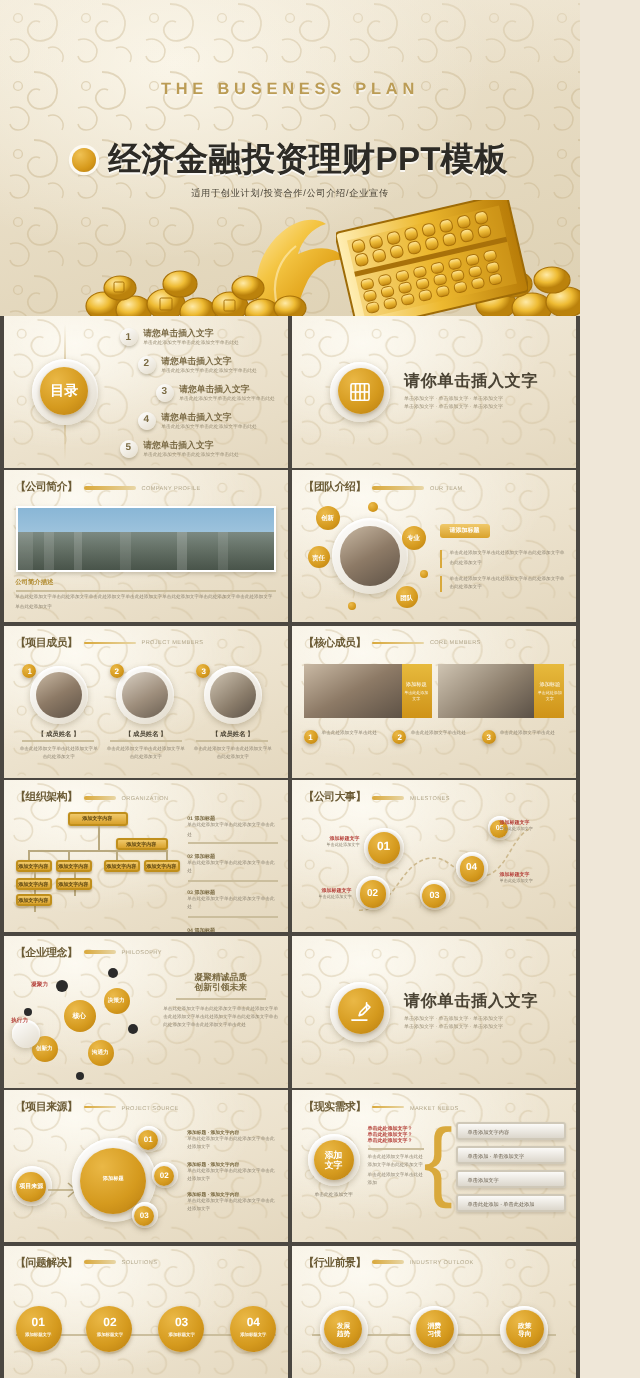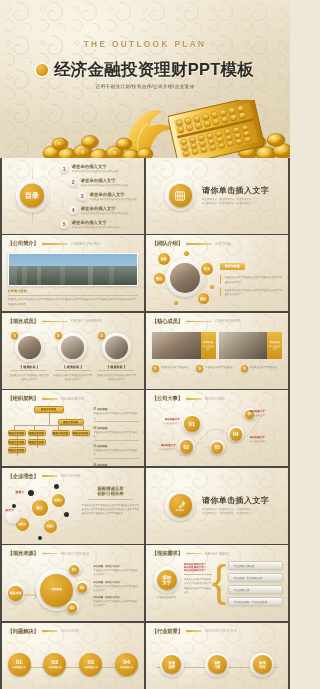--- a/index.html
+++ b/index.html
@@ -12,21 +12,21 @@
   .hero{position:relative;width:290px;height:158px;overflow:hidden;
         background:
           radial-gradient(ellipse at 30% 20%, rgba(255,252,242,.75), rgba(255,252,242,0) 55%),
           linear-gradient(165deg,#efe6d2 0%,#e8ddc5 45%,#ddd0b2 100%);}
   .damask{position:absolute;inset:0;opacity:.5}
   .hero-fade{position:absolute;left:0;right:0;top:0;height:100%;
      background:linear-gradient(180deg,rgba(247,241,228,.30) 0%,rgba(247,241,228,0) 30%);}
   .hero-text{position:absolute;left:0;right:0;top:40px;text-align:center;z-index:6}
   .eyebrow{font-size:8.2px;letter-spacing:2.4px;color:#bb9c55;font-weight:600;
      text-shadow:0 1px 0 rgba(255,255,255,.6)}
-  .titlewrap{display:flex;align-items:center;justify-content:center;gap:6px;margin-top:10px}
+  .titlewrap{display:flex;align-items:center;justify-content:center;gap:6px;margin-top:20px}
   .dot{width:12px;height:12px;border-radius:50%;flex:none;
      background:radial-gradient(circle at 33% 28%,#f0c254,#d79a1c 60%,#b47a0d);
      box-shadow:0 0 0 1.6px #fdfaf2,0 1px 2px rgba(80,55,10,.45)}
   .maintitle{font-size:16.5px;font-weight:700;color:#2d2b26;letter-spacing:.2px;
      text-shadow:0 1px 0 rgba(255,255,255,.75)}
   .subtitle{margin-top:3px;font-size:4.6px;color:#4a4438;letter-spacing:.35px}
 
   
   .ribbon{position:absolute;left:115px;top:96px;width:62px;height:62px;z-index:3}
   .abacus{position:absolute;left:168px;top:100px;width:96px;height:62px;z-index:4}
@@ -140,21 +140,21 @@
           <path d="M5 20 C11 18 16 23 14 28 C12 32 6 32 5 28" fill="none" stroke="#cbb891" stroke-width=".8"></path>
           <path d="M24 24 C29 22 33 27 31 31" fill="none" stroke="#cbb891" stroke-width=".7"></path>
           <circle cx="9" cy="9" r="2.2" fill="none" stroke="#cbb891" stroke-width=".7"></circle>
         </pattern>
       </defs>
       <rect width="290" height="158" fill="url(#dmk)"></rect>
     </svg>
     <div class="hero-fade"></div>
 
     <div class="hero-text">
-      <div class="eyebrow">THE OUTLOOK PLAN</div>
+      <div class="eyebrow">THE BUSENESS PLAN</div>
       <div class="titlewrap">
         <span class="dot"></span>
         <span class="maintitle">经济金融投资理财PPT模板</span>
       </div>
       <div class="subtitle">适用于创业计划/投资合作/公司介绍/企业宣传</div>
     </div>
 
     <svg class="ribbon" viewBox="0 0 62 62">
       <defs>
         <linearGradient id="gld" x1="0" y1="0" x2="1" y2="1">

